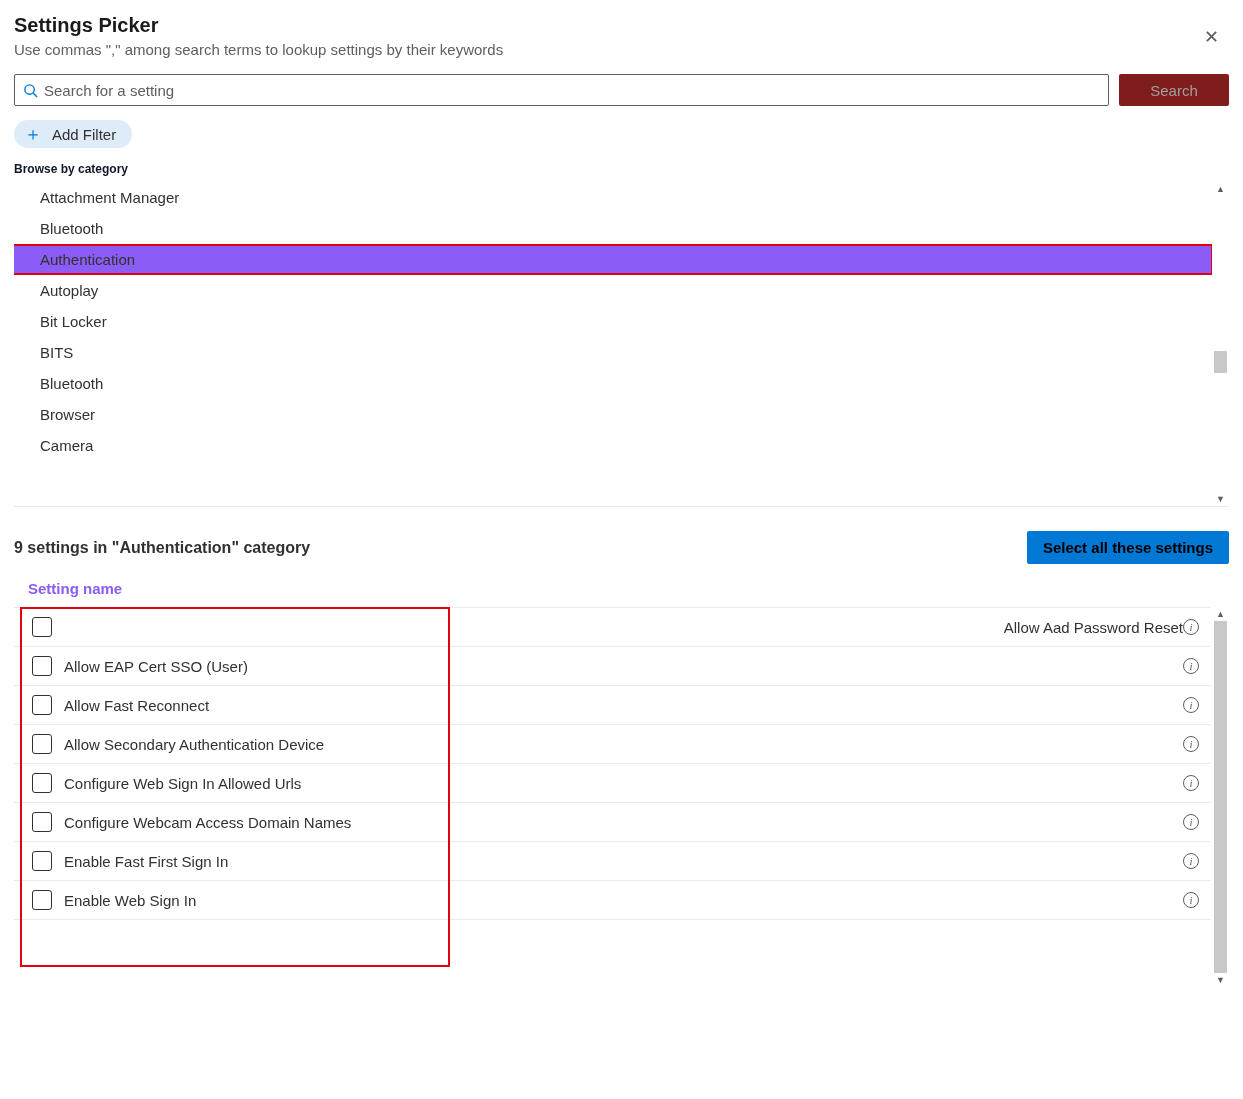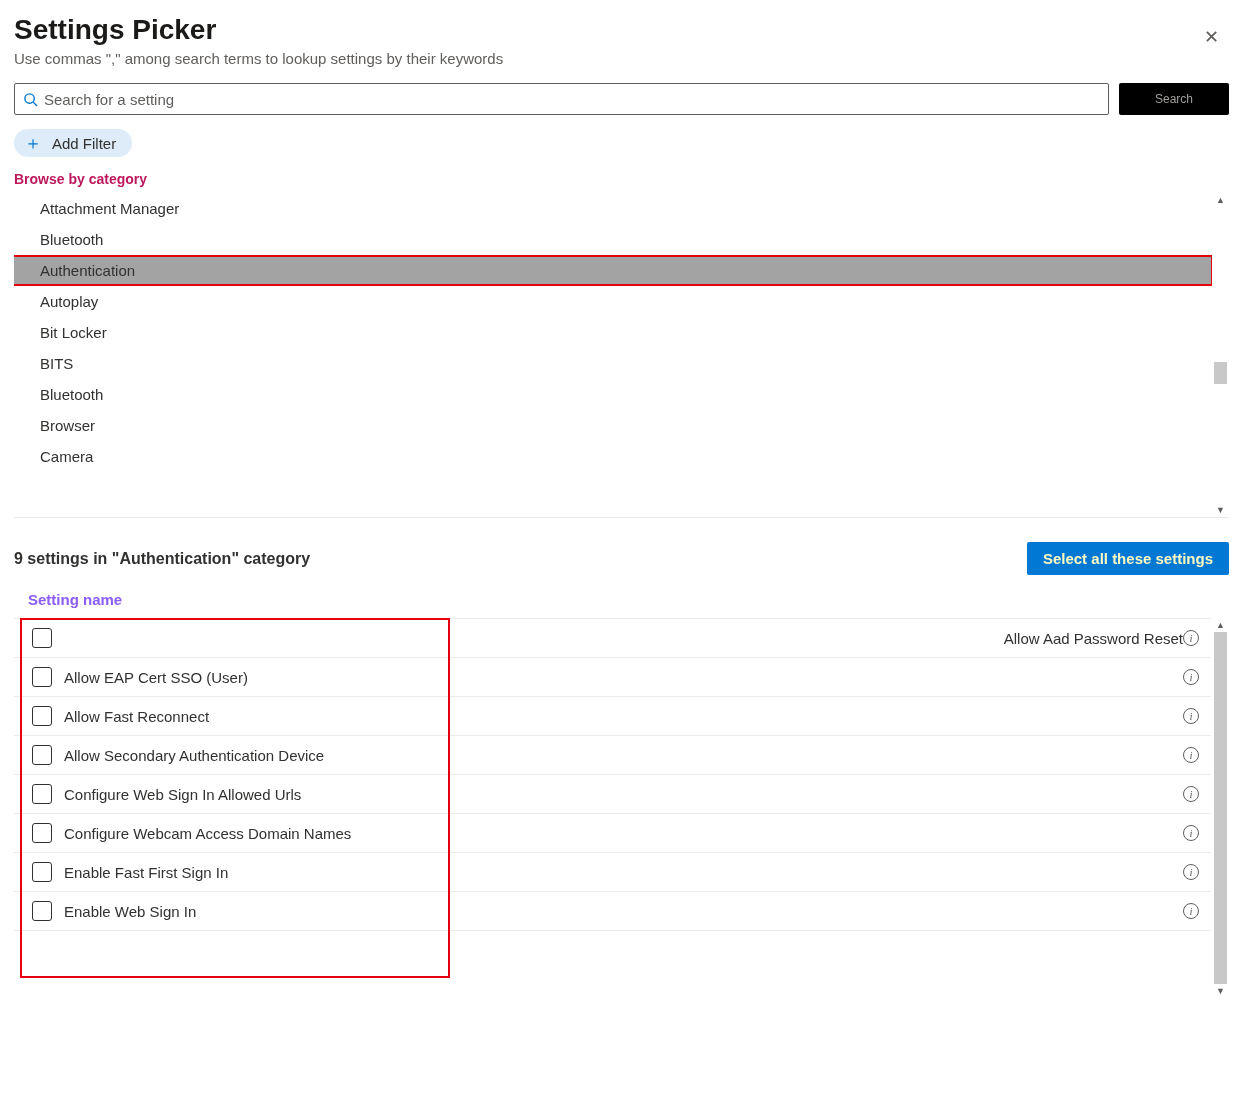--- a/index.html
+++ b/index.html
@@ -7,21 +7,21 @@
       font-family: "Segoe UI", -apple-system, sans-serif;
       font-size: 14px;
       color: #323130;
       background: #fff;
       width: 1243px;
       padding: 0;
     }
     .container { padding: 14px 14px 0 14px; }
     .header-row { display: flex; justify-content: space-between; align-items: flex-start; }
     .title {
-      font-size: 28px;
+      font-size: 20px;
       font-weight: 600;
       color: #1b1a19;
       margin-bottom: 4px;
     }
     .subtitle {
       font-size: 15px;
       color: #605e5c;
       margin-bottom: 16px;
     }
     .close-x {
@@ -50,23 +50,23 @@
       flex: 1;
       border: none;
       outline: none;
       font-size: 15px;
       color: #8b5cf6;
       background: transparent;
     }
     .search-input::placeholder { color: #605e5c; }
     .search-btn {
       width: 110px; height: 32px;
-      border: none; background: #000000;
+      border: none; background: #7f1d1d;
       color: #a19f9d;
-      font-size: 12px;
+      font-size: 15px;
       border-radius: 2px;
       cursor: default;
       text-align: center;
     }
     .add-filter-pill {
       display: inline-flex; align-items: center;
       background: #deecf9;
       border-radius: 16px;
       padding: 5px 16px 5px 10px;
       font-size: 15px;
@@ -75,43 +75,43 @@
       margin-bottom: 14px;
     }
     .add-filter-pill .plus {
       color: #0078d4;
       font-size: 18px;
       margin-right: 10px;
       font-weight: 400;
       line-height: 1;
     }
     .browse-heading {
-      font-size: 14px;
+      font-size: 12px;
       font-weight: 700;
-      color: #be185d;
+      color: #0f172a;
       margin-bottom: 6px;
     }
     .category-pane {
       position: relative;
       height: 325px;
       border-bottom: 1px solid #edebe9;
     }
     .category-scroll {
       height: 100%;
       overflow: hidden;
       padding-right: 18px;
     }
     .category-item {
       padding: 7px 0 7px 26px;
       font-size: 15px;
       color: #323130;
       cursor: pointer;
     }
     .category-item.selected {
-      background: #a3a3a3;
+      background: #8b5cf6;
       outline: 2px solid #e3000f;
       outline-offset: -2px;
       margin-left: -4px;
       padding-left: 30px;
       margin-right: -2px;
     }
     .cat-scrollbar {
       position: absolute; right: 0; top: 0; bottom: 0; width: 17px;
       background: #fff;
       display: flex; flex-direction: column; justify-content: space-between;
@@ -128,21 +128,21 @@
     }
 
     .results-header {
       display: flex; justify-content: space-between; align-items: center;
       padding: 24px 0 12px 0;
     }
     .results-count {
       font-size: 16px; font-weight: 700; color: #323130;
     }
     .select-all-btn {
-      background: #0078d4; color: #fef9c3; border: none;
+      background: #0078d4; color: #000000; border: none;
       padding: 8px 16px; font-size: 15px; font-weight: 600;
       border-radius: 2px; cursor: pointer;
     }
     .column-header {
       font-size: 15px; font-weight: 700; color: #8b5cf6;
       padding: 4px 0 10px 14px;
     }
     .settings-pane {
       position: relative;
       height: 380px;

